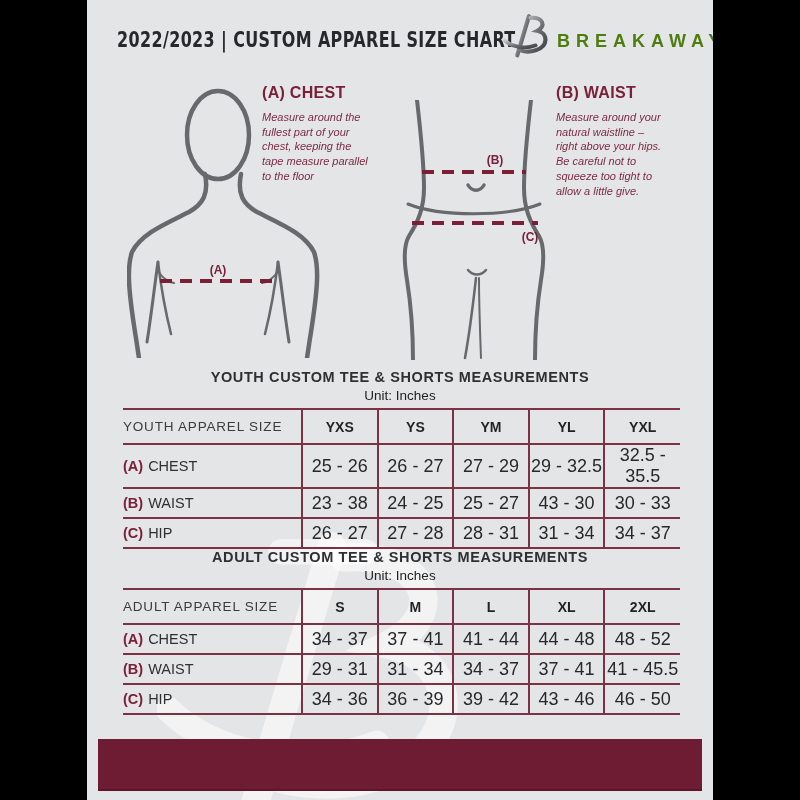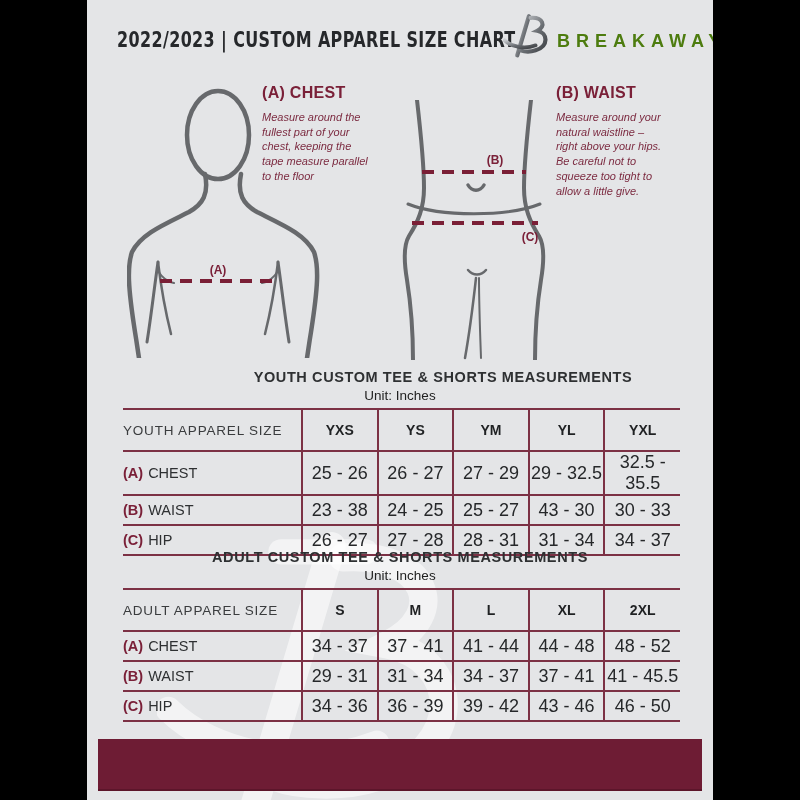--- a/index.html
+++ b/index.html
@@ -25,29 +25,29 @@
   .col-c{left:469px;top:218px;width:154px;}
   .guide-head{font-size:16px;font-weight:bold;color:#7a2038;margin:0 0 8px 0;letter-spacing:0.3px;}
   .guide-text{font-size:11px;font-style:italic;color:#7c2b41;line-height:1.34;
     white-space:pre-line;margin:0;}
 
   
   .tbl-title{position:absolute;left:0;width:626px;text-align:center;font-size:14.5px;
     font-weight:bold;color:#2e3032;letter-spacing:0.6px;}
   .tbl-unit{position:absolute;left:0;width:626px;text-align:center;font-size:13.5px;
     color:#222;}
-  #youth-title{top:369px;margin-left:43px;} #youth-unit{top:388px;}
+  #youth-title{top:369px;} #youth-unit{top:388px;}
   #adult-title{top:549px;} #adult-unit{top:568px;}
   table.size{position:absolute;left:36px;width:557px;border-collapse:collapse;table-layout:fixed;}
   #youth-table{top:408px;} #adult-table{top:588px;}
   table.size tr{border-top:2px solid #7c3145;}
   table.size tr.last{border-bottom:2px solid #7c3145;}
   table.size th,table.size td{padding:0;border-left:2px solid #7c3145;}
   table.size th:first-child,table.size td:first-child{border-left:none;}
-  table.size tr.hdr{height:42px;}
+  table.size tr.hdr{height:35px;}
   table.size tr.row{height:30px;}
   th.sizecol{font-weight:normal;font-size:13.5px;letter-spacing:0.8px;color:#3a3c3e;
     text-align:left;padding-left:14px;}
   th.szname{font-size:14px;font-weight:bold;color:#1f2123;text-align:center;}
   td.lbl{text-align:left;padding-left:14px;font-size:14.5px;color:#2e3032;white-space:nowrap;}
   td.lbl .key{color:#7a2038;font-weight:bold;margin-right:5px;}
   td.val{font-size:18px;color:#26282a;text-align:center;}
 
   
   .footer-bar{position:absolute;left:11px;top:739px;width:604px;height:50px;

